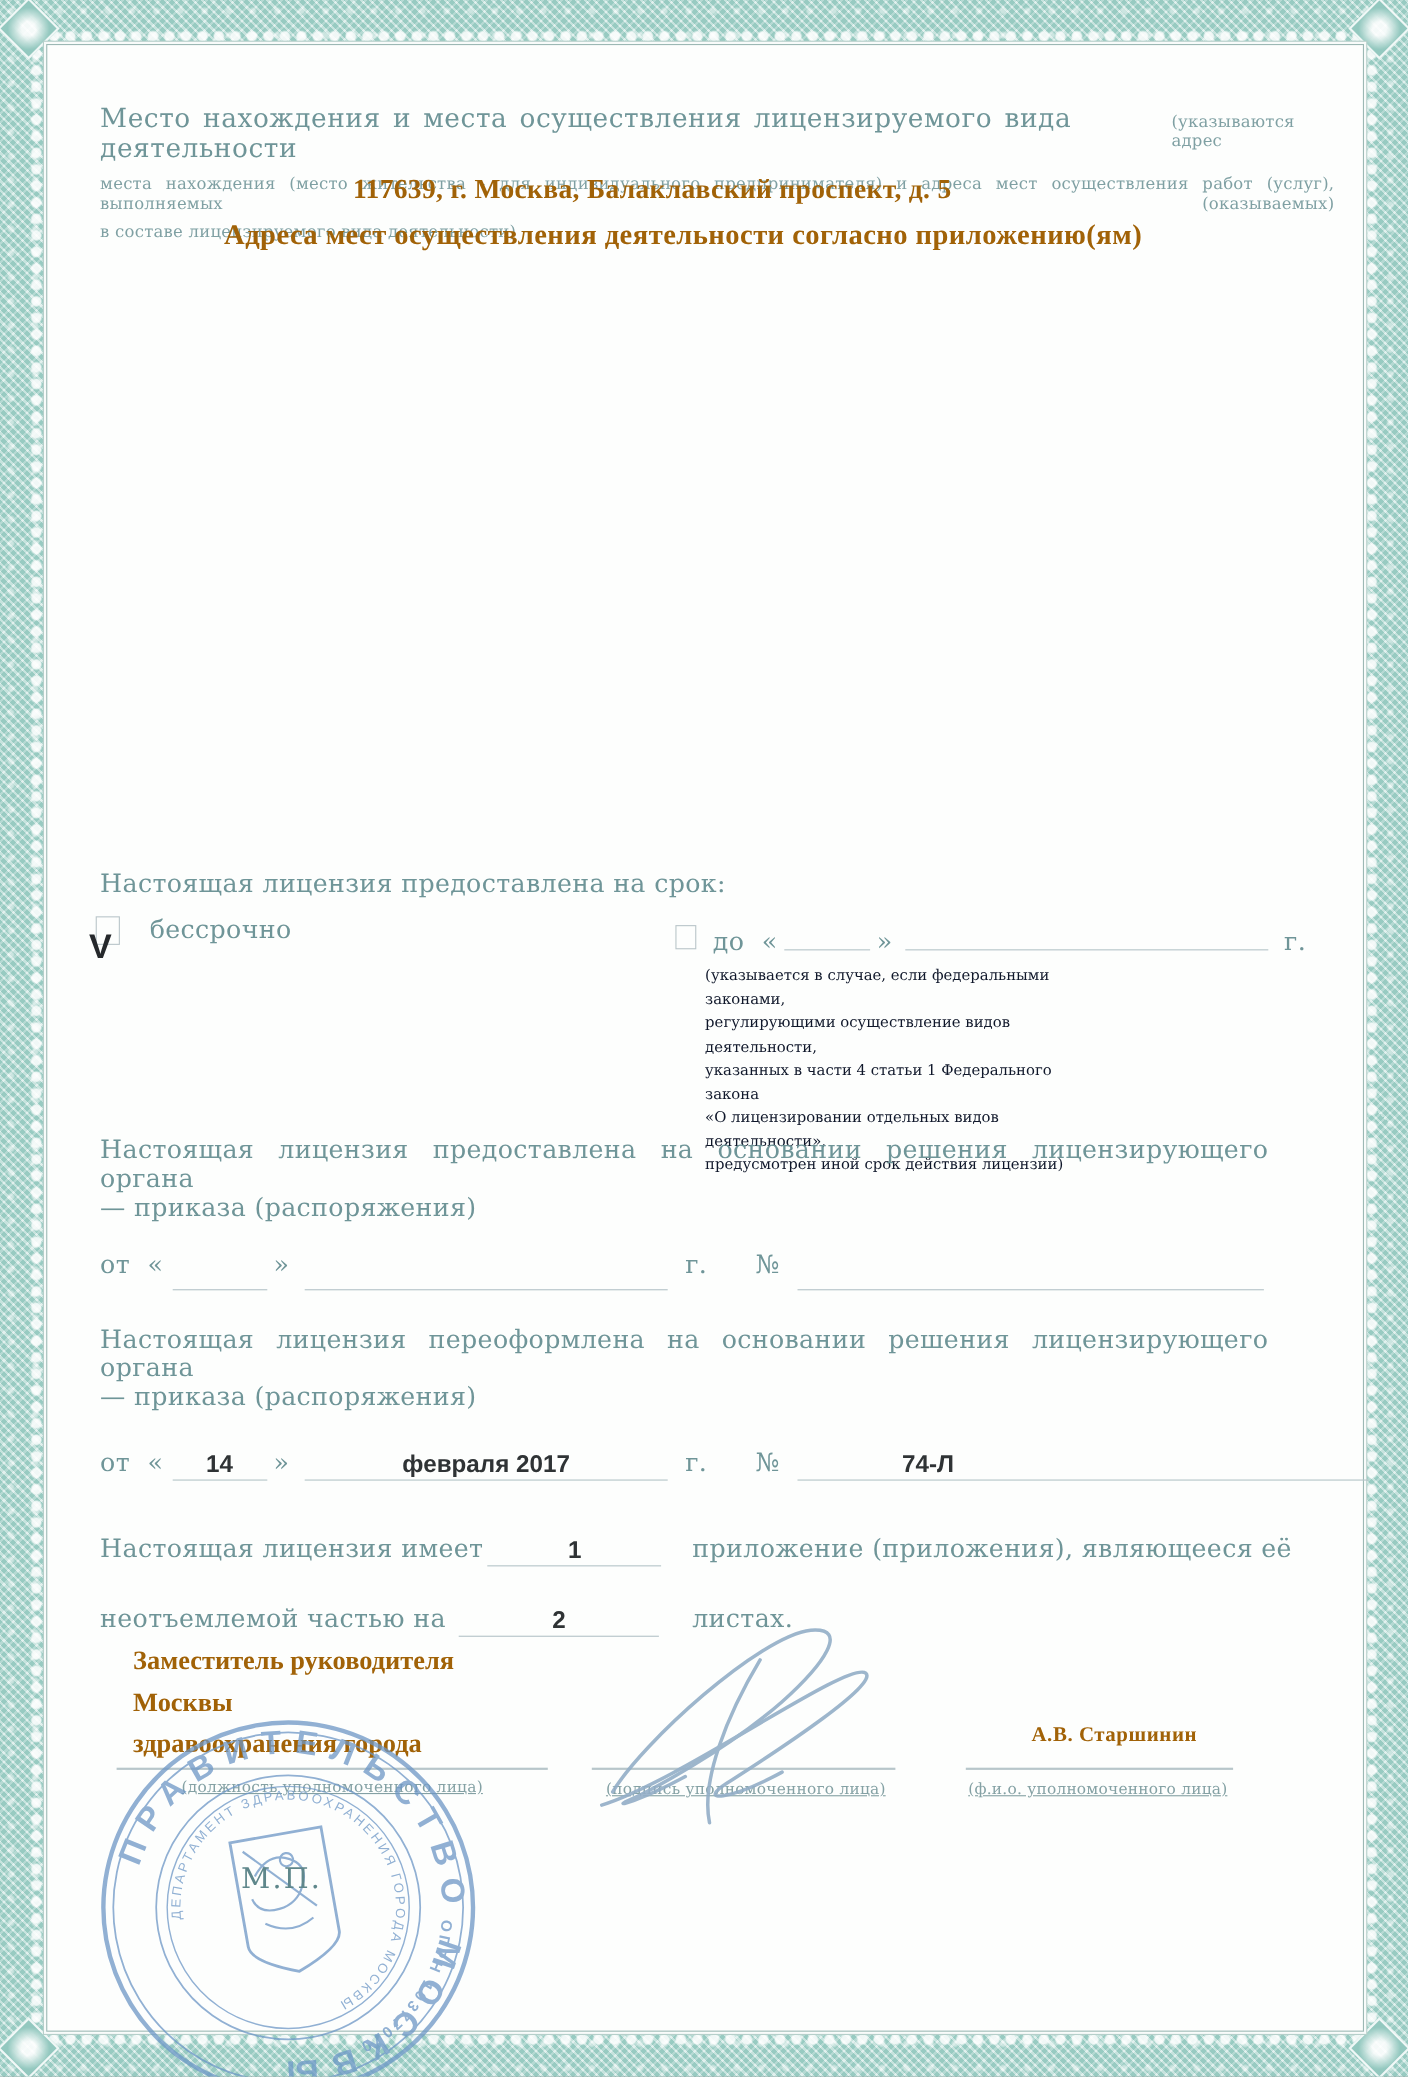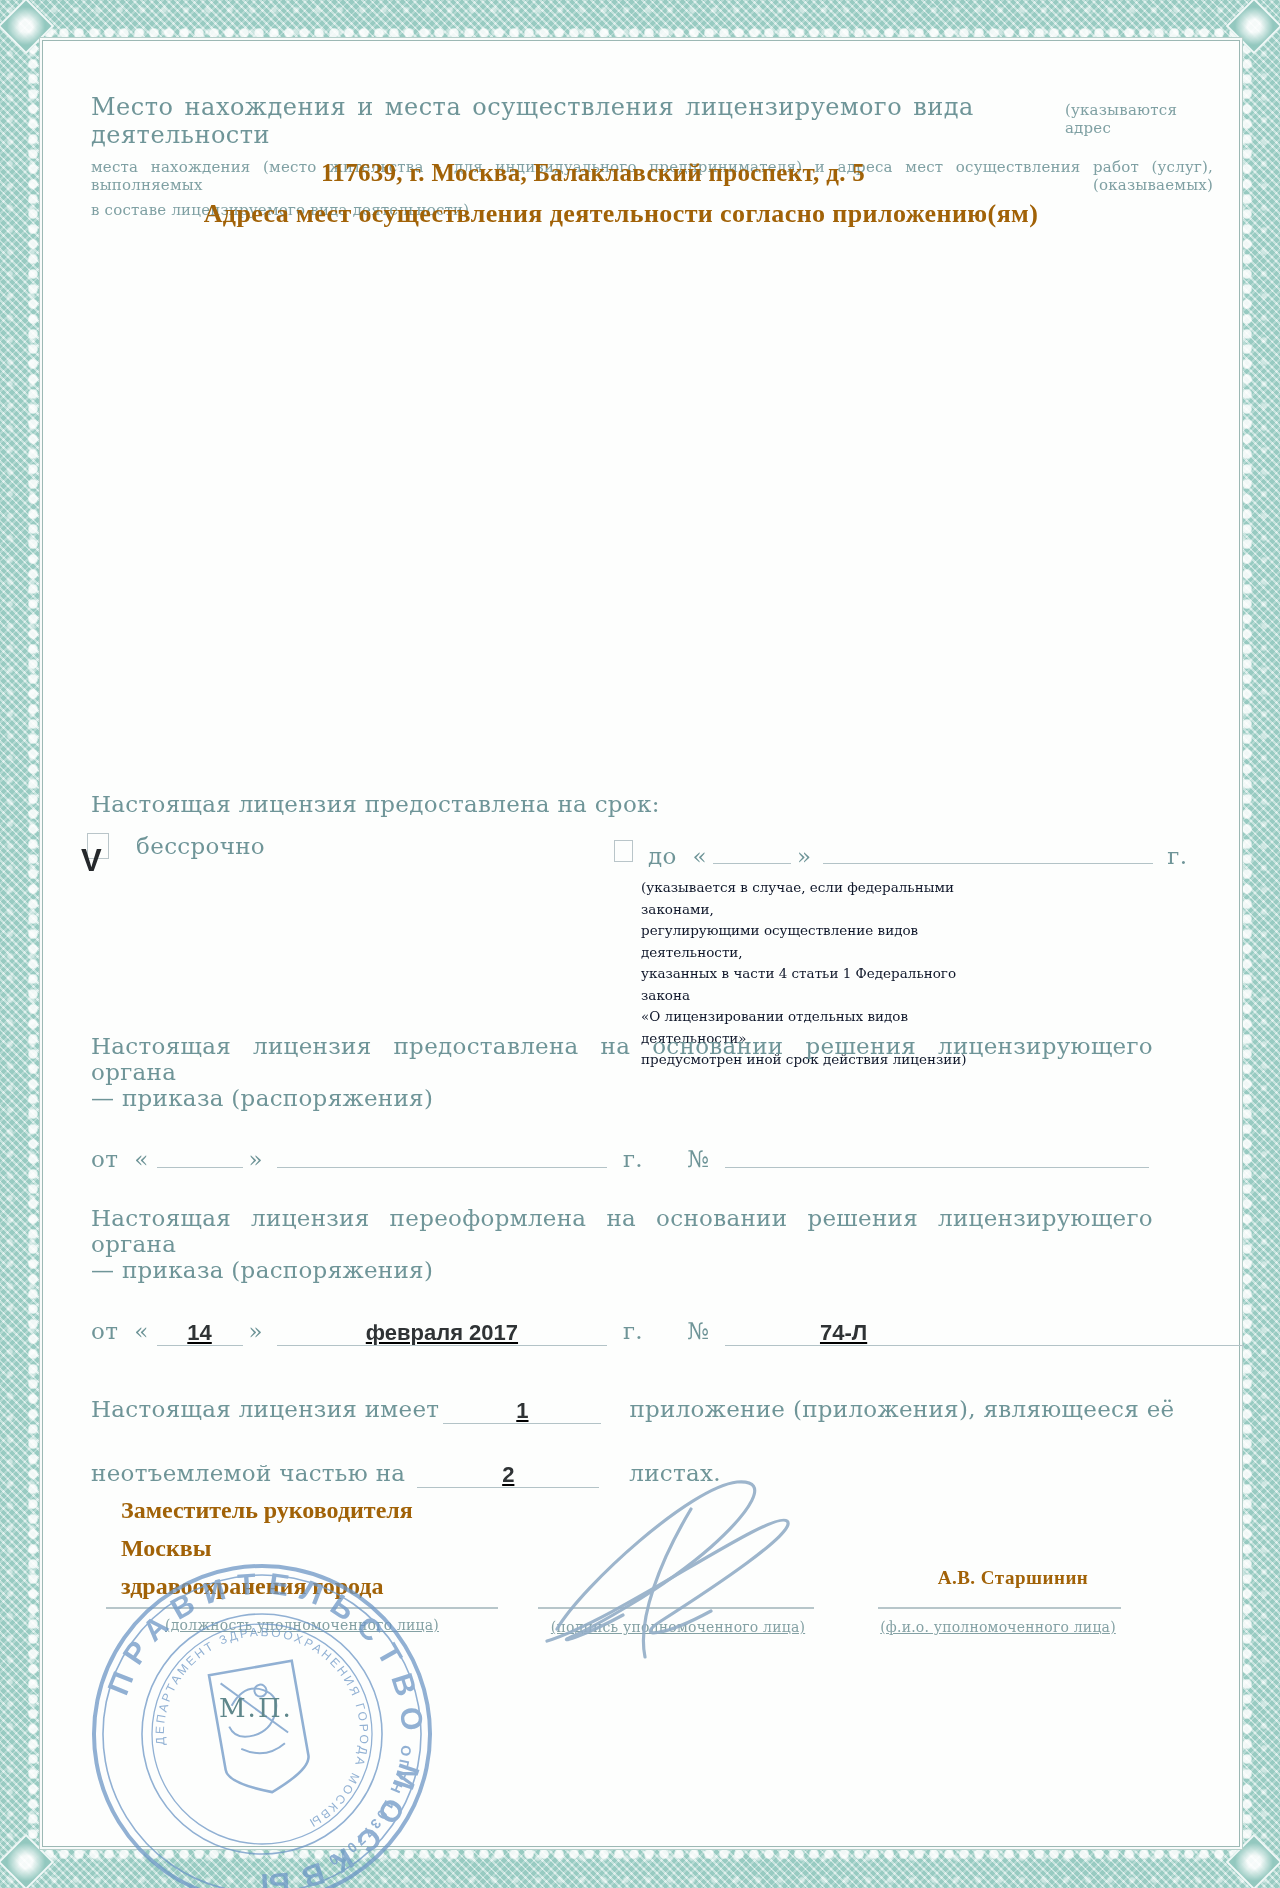--- a/index.html
+++ b/index.html
@@ -24,21 +24,21 @@
     border:1px solid #9cb8b4;
     box-shadow:0 0 0 2px rgba(255,255,255,.9), 0 0 0 3px #b6cfca;}
   .abs{position:absolute;}
   .serif{color:#6f9598;}
   .big{font-size:24px;letter-spacing:.5px;word-spacing:3px;}
   .body-text{font-size:23px;letter-spacing:.3px;color:#6f9598;text-align:center;}
   .smallnote{font-size:15px;color:#7fa0a3;letter-spacing:.2px;}
   .tinynote{font-size:13.5px;line-height:21.5px;color:#0f172a;}
   .bold-dark{font-family:Liberation Serif, serif;font-weight:700;color:#a16207;}
   .justify-all{text-align:justify;text-align-last:justify;}
-  .blank{display:inline-flex;justify-content:center;align-items:flex-end;border-bottom:1.5px solid #b3c3c7;height:30px;text-decoration:underline;}
+  .blank{display:inline-flex;justify-content:center;align-items:center;border-bottom:1.5px solid #b3c3c7;height:30px;}
   .blank .val{font-family:"Liberation Sans",sans-serif;font-weight:700;color:#2f3335;font-size:22px;transform:translateY(1px);}
   .fieldrow{display:flex;align-items:baseline;}
   .checkbox{display:inline-block;border:1.5px solid #b9c5c9;background:transparent;}
   .vmark{font-family:"Liberation Sans",sans-serif;font-weight:700;font-size:31px;color:#25282b;line-height:1;}
   .sigline{position:absolute;height:1.5px;background:#b7c6ca;}
   .caption{position:absolute;font-size:14px;color:#84a1a4;text-align:center;letter-spacing:.2px;text-decoration:underline;}
 </style>
 </head>
 <body>
 

